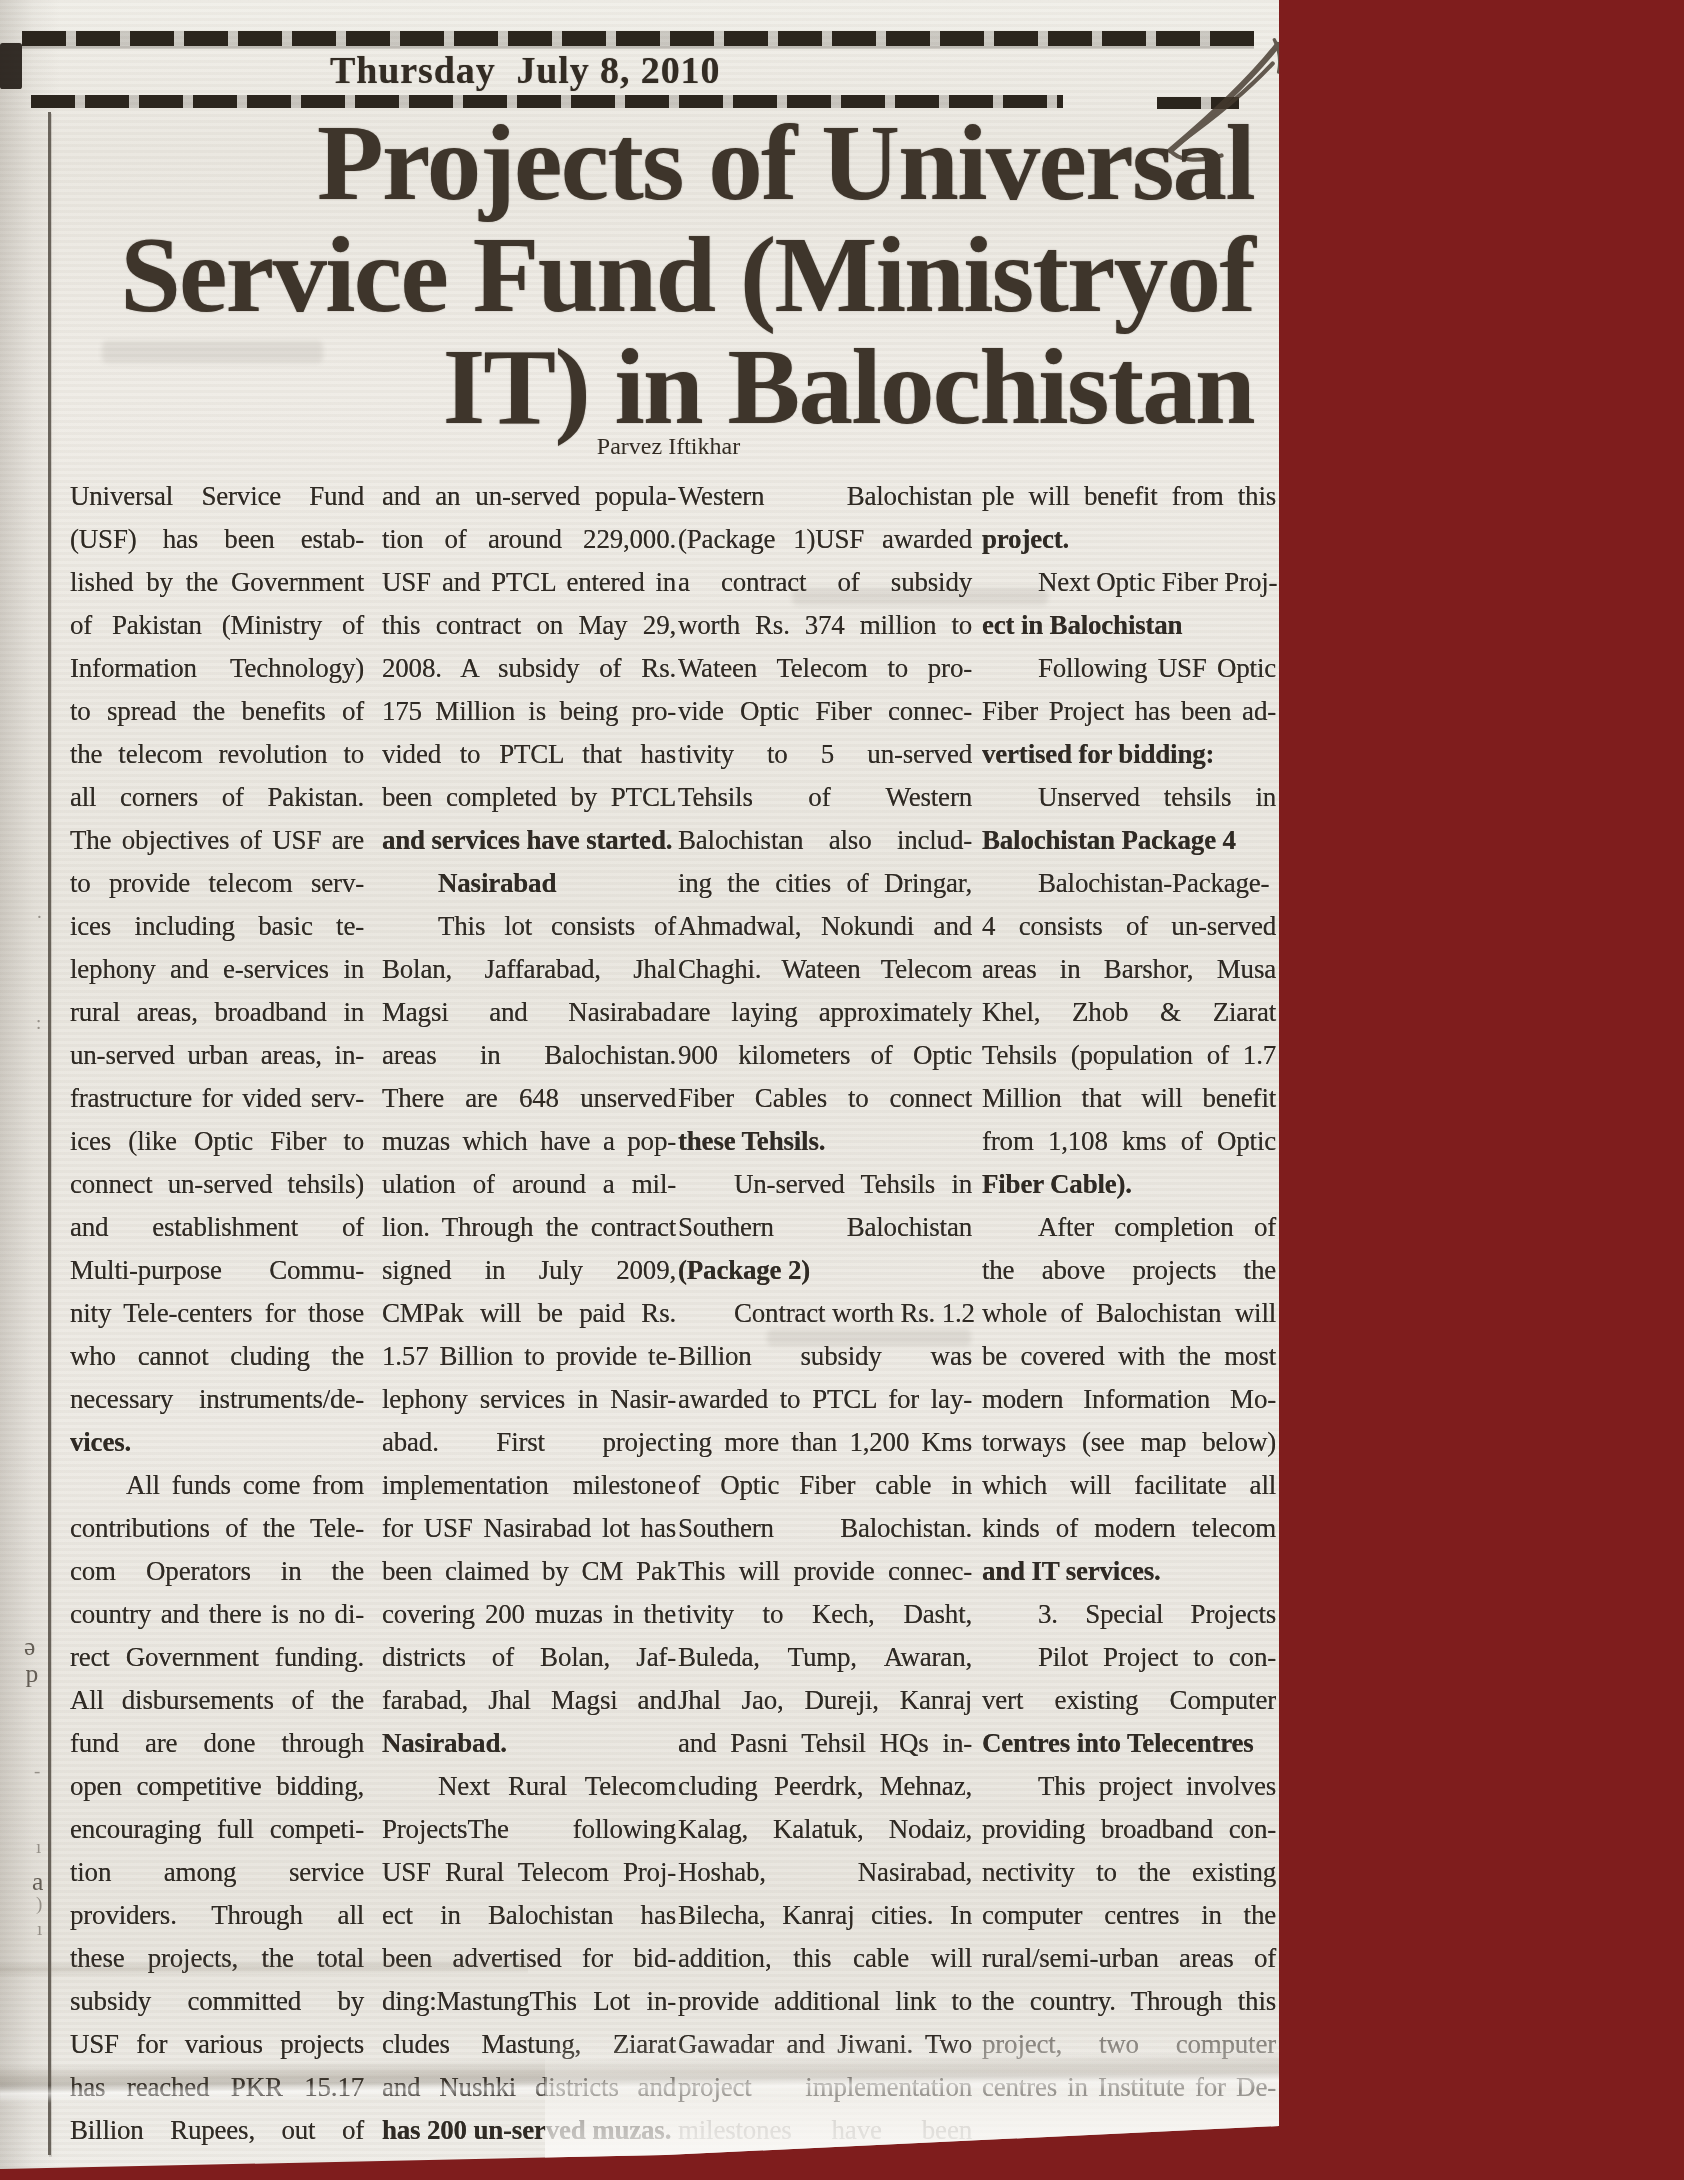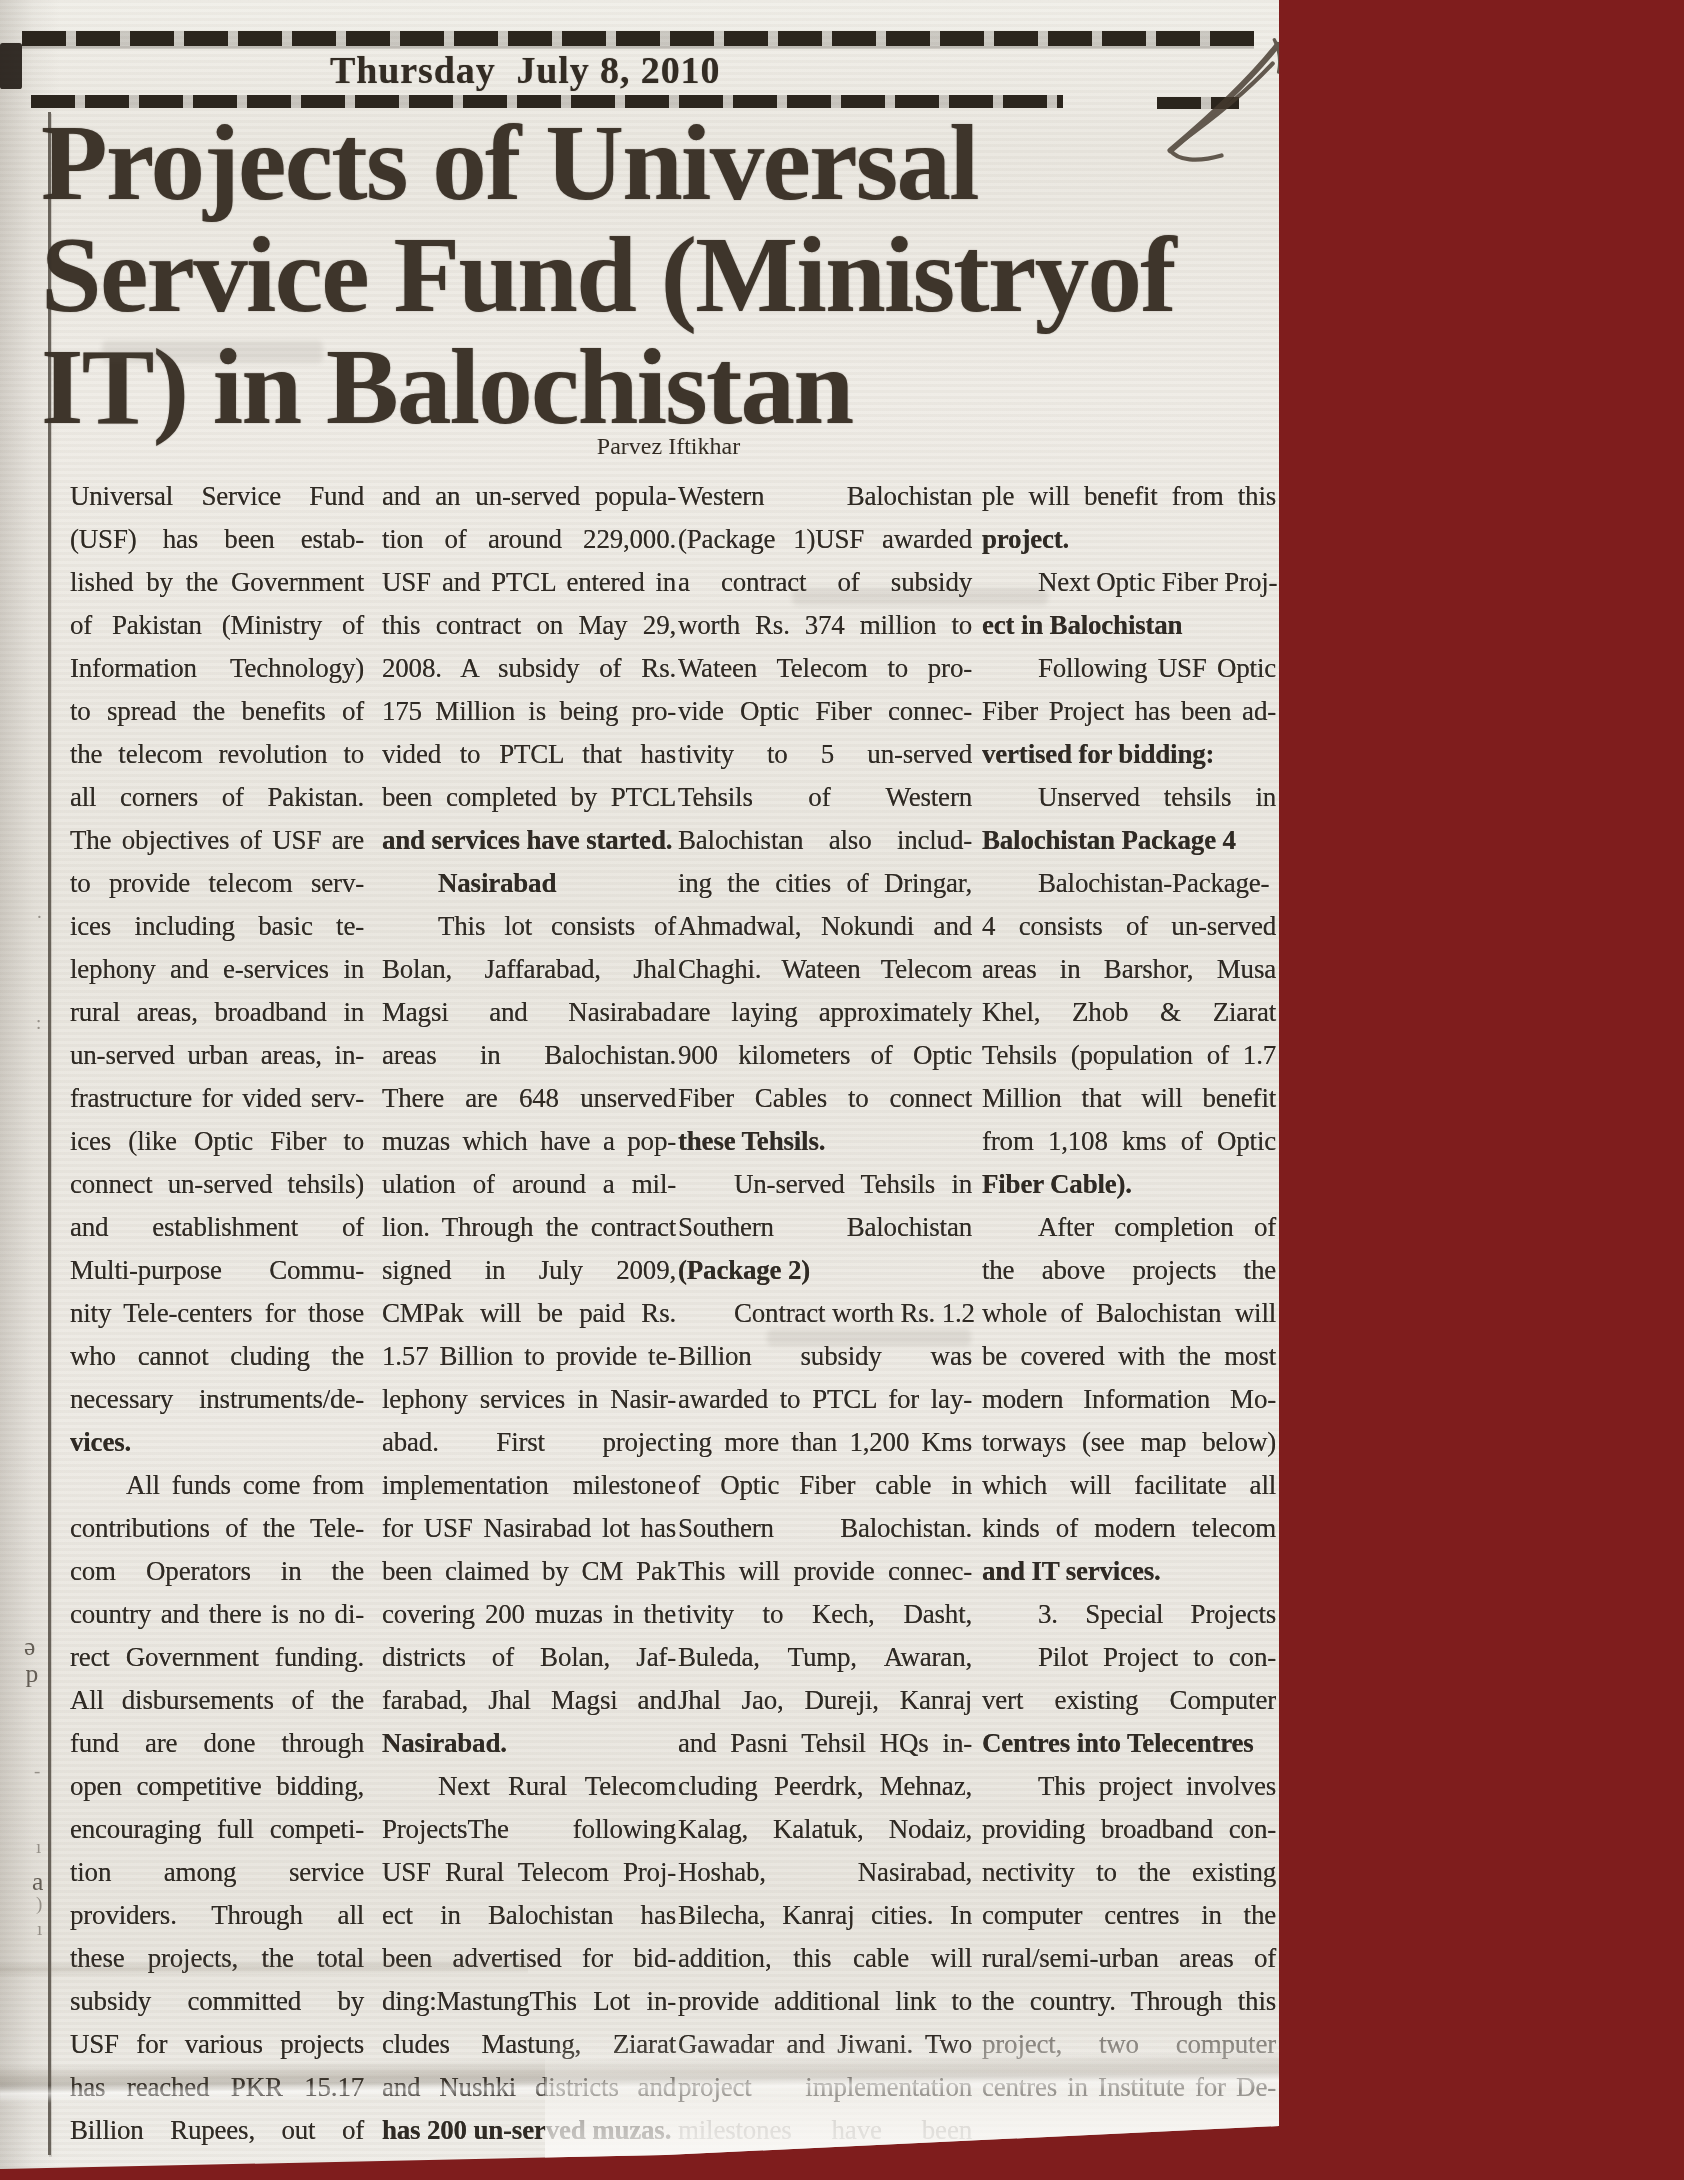--- a/index.html
+++ b/index.html
@@ -11,21 +11,21 @@
   .paper-texture{position:absolute;inset:0;pointer-events:none;
          background:repeating-linear-gradient(180deg,rgba(120,110,95,0.045) 0 2.6px,rgba(255,255,255,0.03) 2.6px 6px);}
   .left-edge-shadow{position:absolute;left:0;top:0;width:60px;height:100%;pointer-events:none;
          background:linear-gradient(90deg,rgba(90,80,68,0.20),rgba(90,80,68,0.05) 55%,transparent);}
   .corner-blob{position:absolute;left:0;top:43px;width:22px;height:46px;background:#1b150f;opacity:.88;border-radius:2.6px;}
   .bar{position:absolute;height:14.5px;
        background:repeating-linear-gradient(90deg,#2b251d 0 44px,rgba(43,37,29,0.18) 44px 54px);}
   .bar.rough{box-shadow:0 2.6px 0 rgba(43,37,29,0.25);}
   .date-line{position:absolute;left:330px;top:48px;font-size:38px;font-weight:700;color:#332c24;
        white-space:pre;letter-spacing:0.9px;text-shadow:0 0 0.9px rgba(51,44,36,.6);}
-  .headline{position:absolute;left:41px;top:107px;width:1213px;text-align:left;
+  .headline{position:absolute;left:41px;top:107px;width:1213px;text-align:right;
        font-size:109px;line-height:112px;font-weight:700;color:#3e352b;letter-spacing:-1.7px;
        text-shadow:0 0 1.3px rgba(62,53,43,.55);}
   .byline{position:absolute;left:68px;top:433px;width:1201px;text-align:center;
        font-size:24px;font-weight:400;color:#332c24;}
   .vrule{position:absolute;left:48px;top:112px;width:3.4px;height:2043px;background:#3a332a;opacity:.72;
        box-shadow:0.9px 1.7px 0 rgba(58,51,42,.25);}
   .columns{position:absolute;left:70px;top:475px;width:1210px;height:1661px;}
   .col{position:absolute;top:0;width:294px;}
   .col.c1{left:0;} .col.c2{left:304px;margin-left:8px;} .col.c3{left:608px;} .col.c4{left:912px;}
   .line{height:43px;line-height:43px;font-size:27px;letter-spacing:-0.2px;

